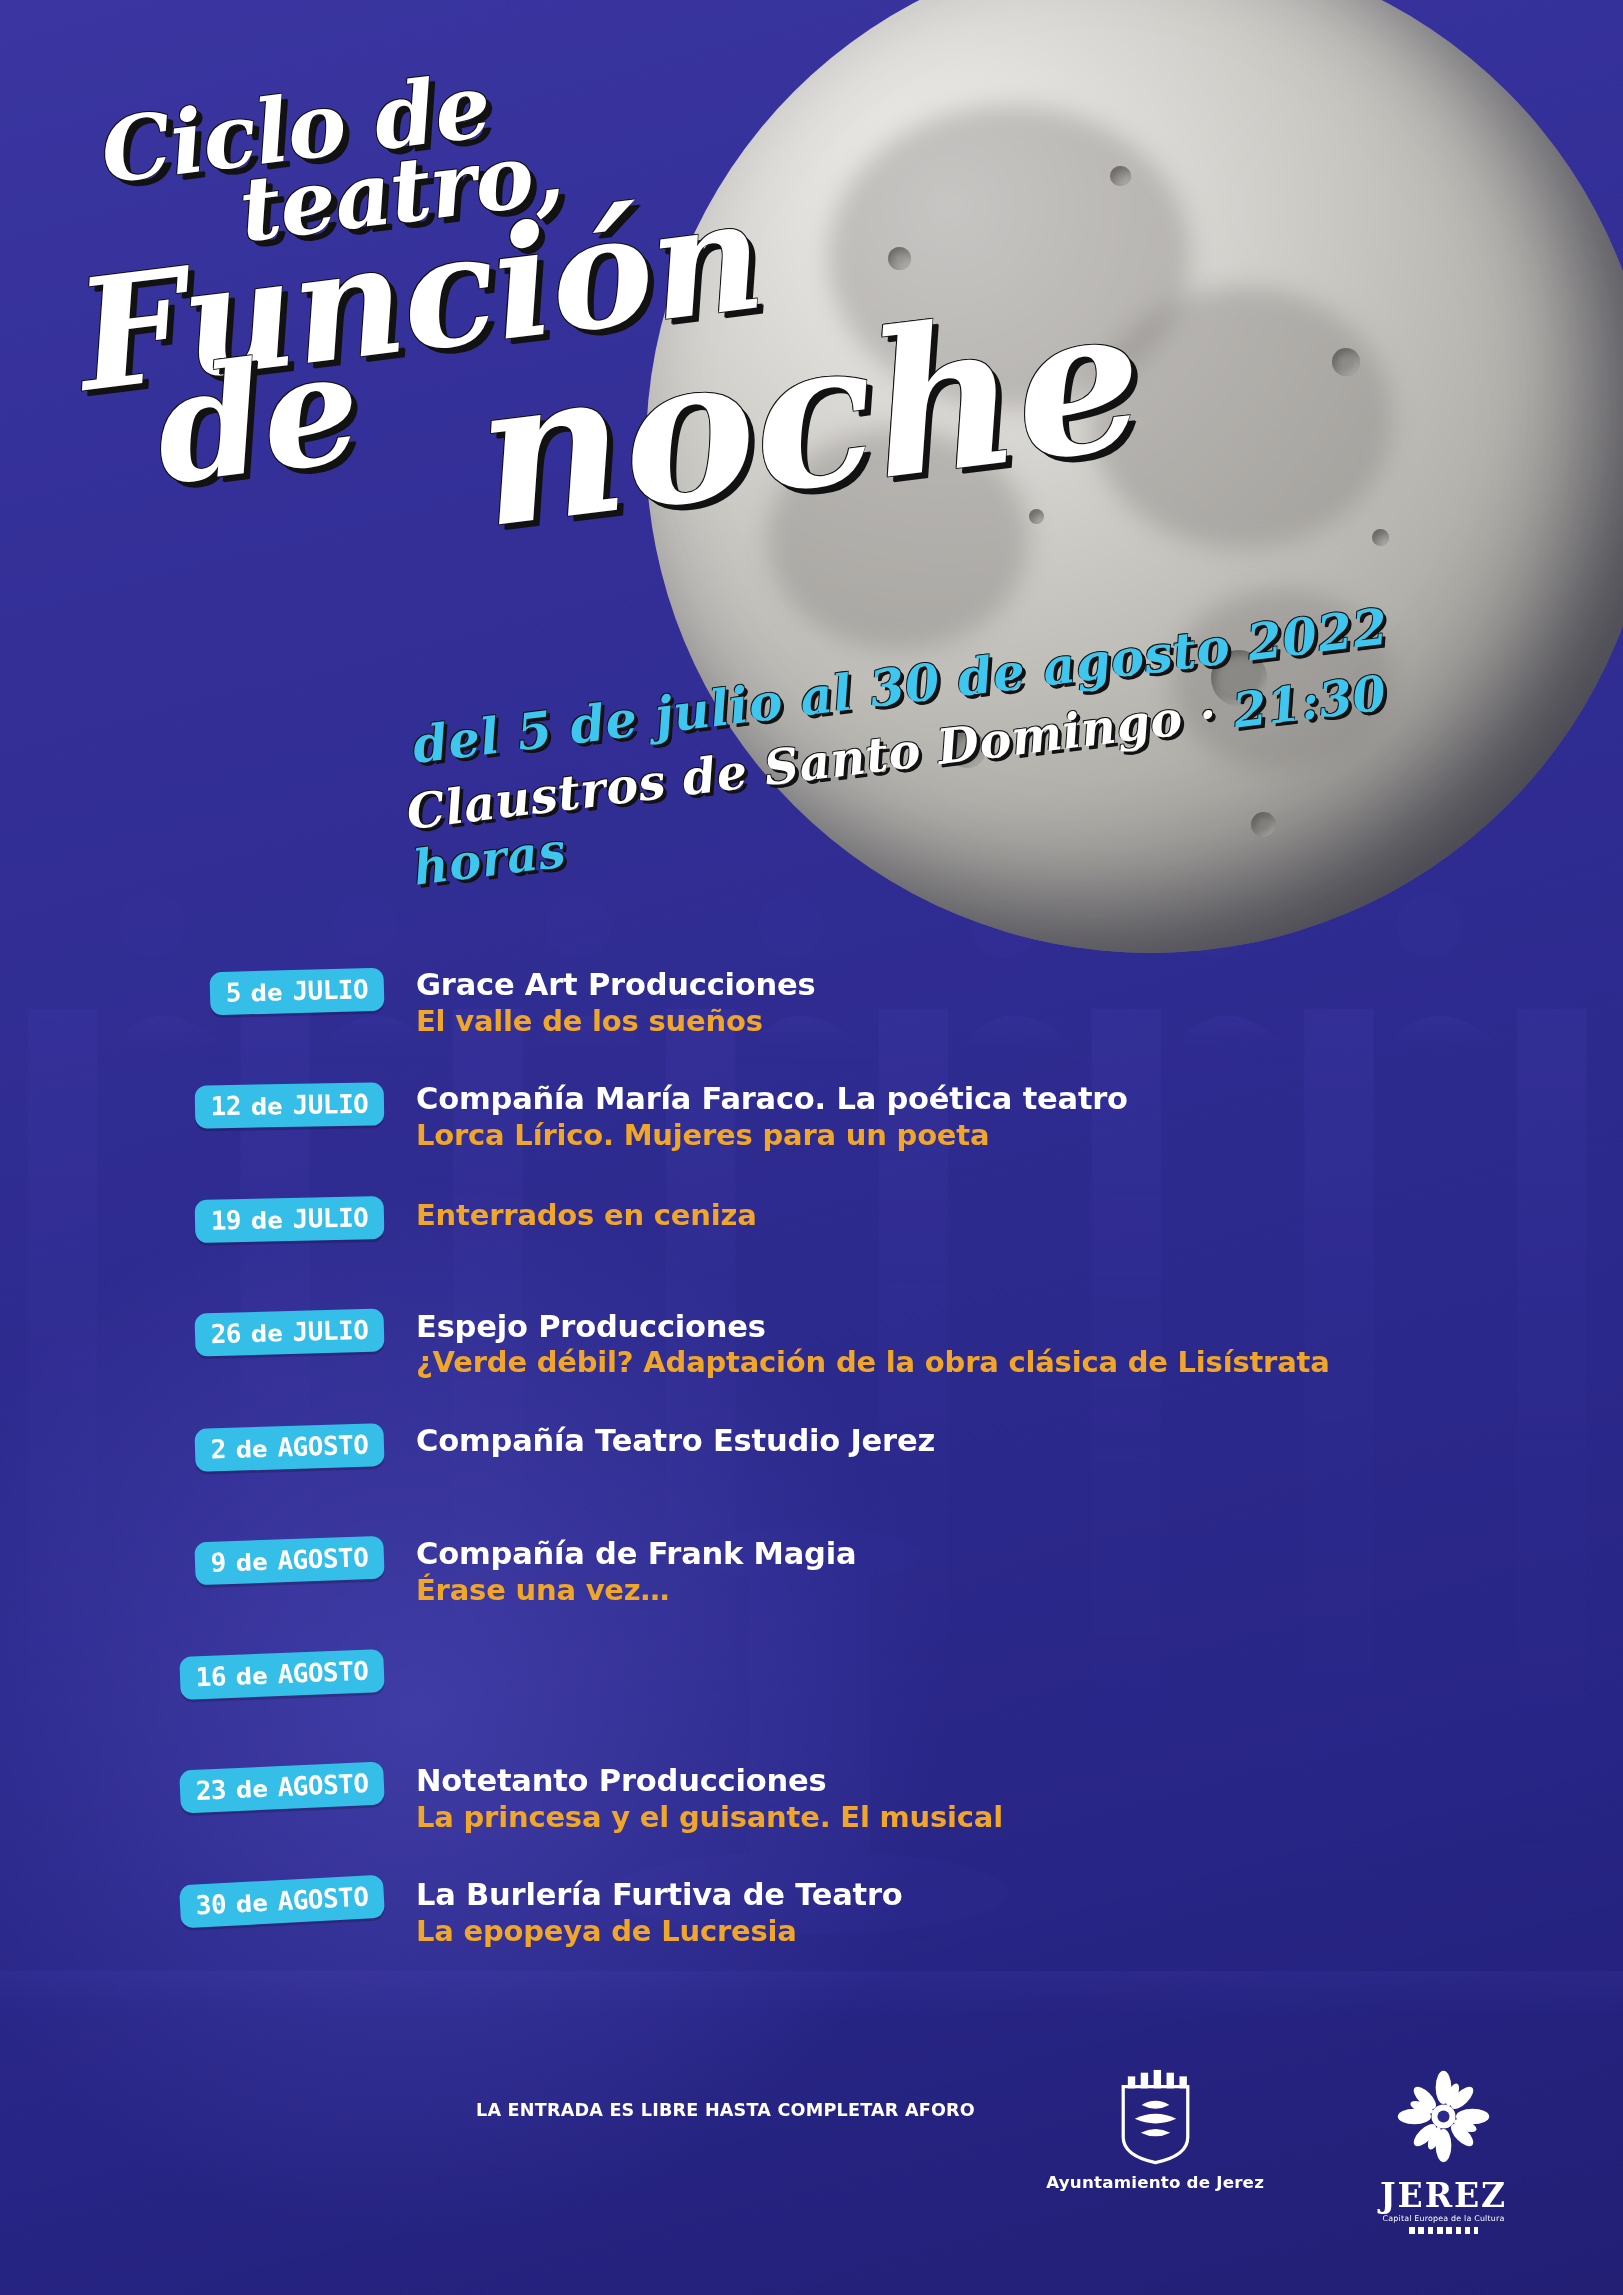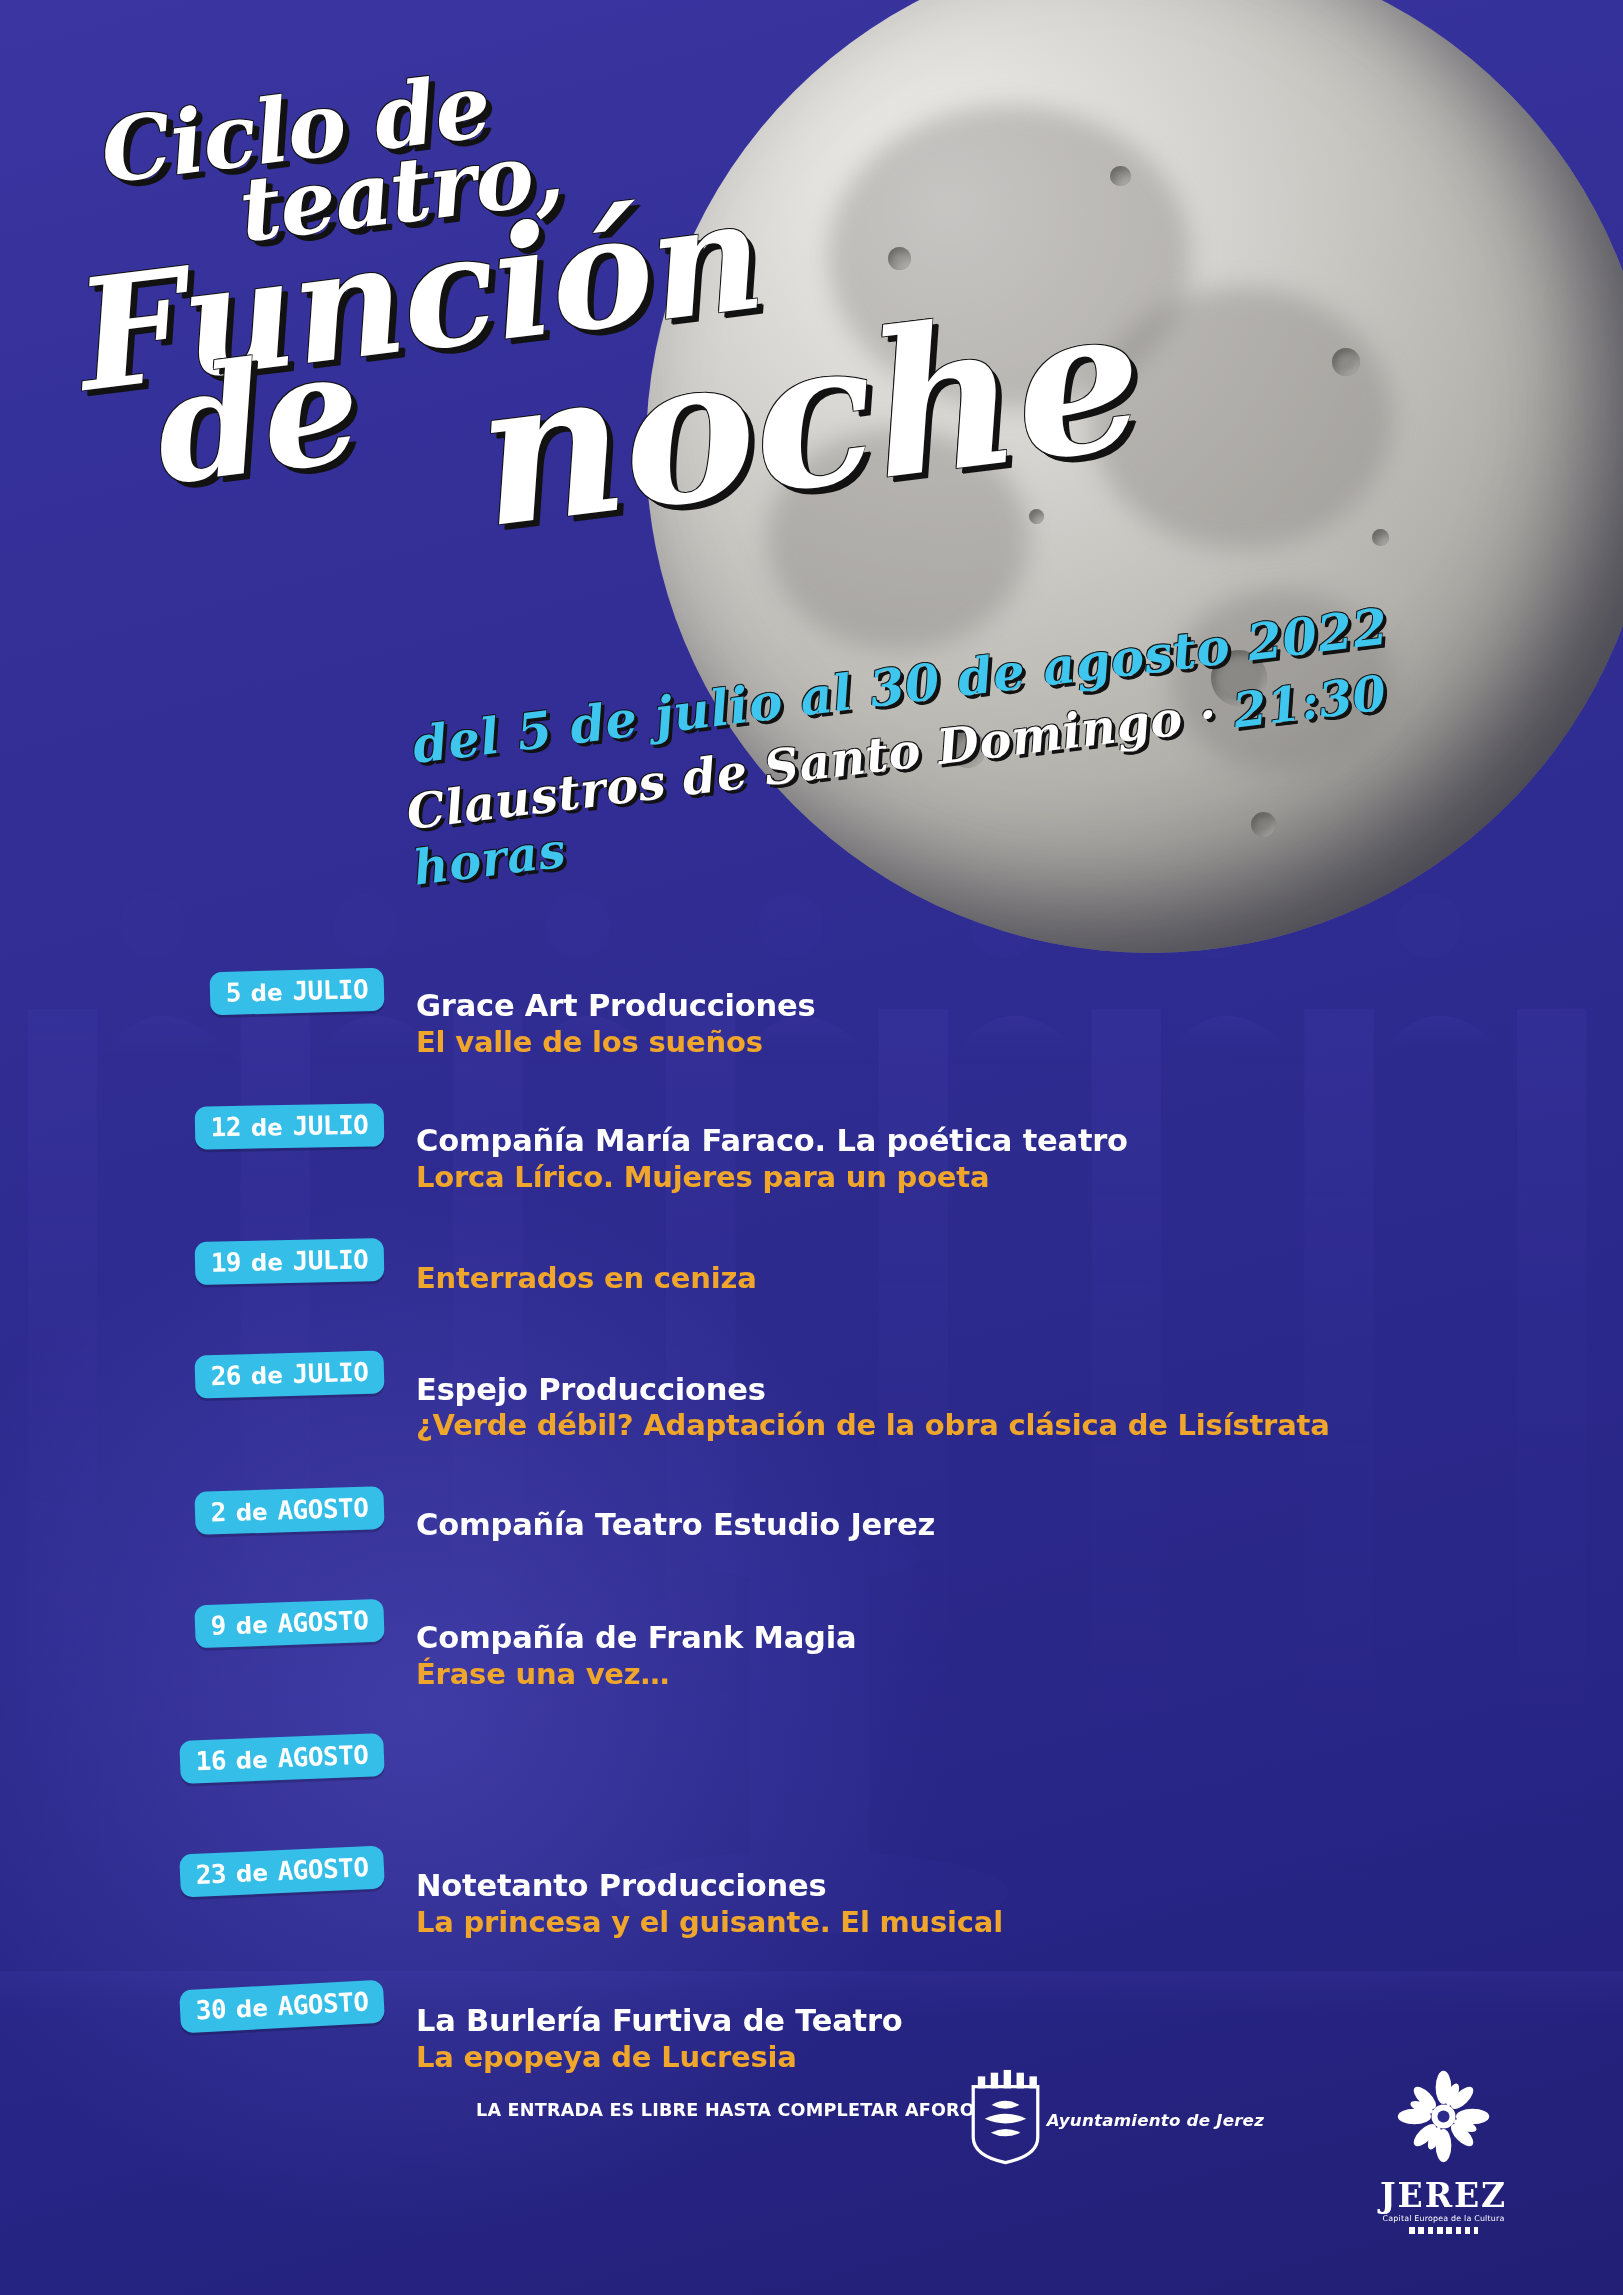--- a/index.html
+++ b/index.html
@@ -175,21 +175,20 @@
   .r5 .chip { transform: rotate(-1.8deg); }
   .r6 .chip { transform: rotate(-2deg); }
   .r7 .chip { transform: rotate(-2.2deg); }
   .r8 .chip { transform: rotate(-2.6deg); }
   .r9 .chip { transform: rotate(-3deg); }
 
   .texts {
     flex: 1 1 auto;
     padding-left: 32px;
     padding-top: 0.9px;
-    margin-top: 21px;
   }
   .company {
     color: #ffffff;
     font-family: "DejaVu Sans", sans-serif;
     font-weight: bold;
     font-size: 30.5px;
     line-height: 1.12;
     letter-spacing: -0.2px;
   }
   .play {
@@ -216,24 +215,23 @@
   .logos {
     position: absolute;
     right: 116px;
     top: 2068px;
     display: flex;
     align-items: flex-start;
     gap: 116px;
   }
   .logo-ayto {
     display: flex;
-    flex-direction: row;
+    flex-direction: column;
     align-items: center;
     color: #ffffff;
-    font-style: italic;
   }
   .logo-ayto .crest { width: 83px; height: 97px; }
   .logo-ayto .caption {
     font-family: "DejaVu Sans", sans-serif;
     font-weight: bold;
     font-size: 16.7px;
     margin-top: 7.4px;
     letter-spacing: 0.2px;
   }
   .logo-jerez {

